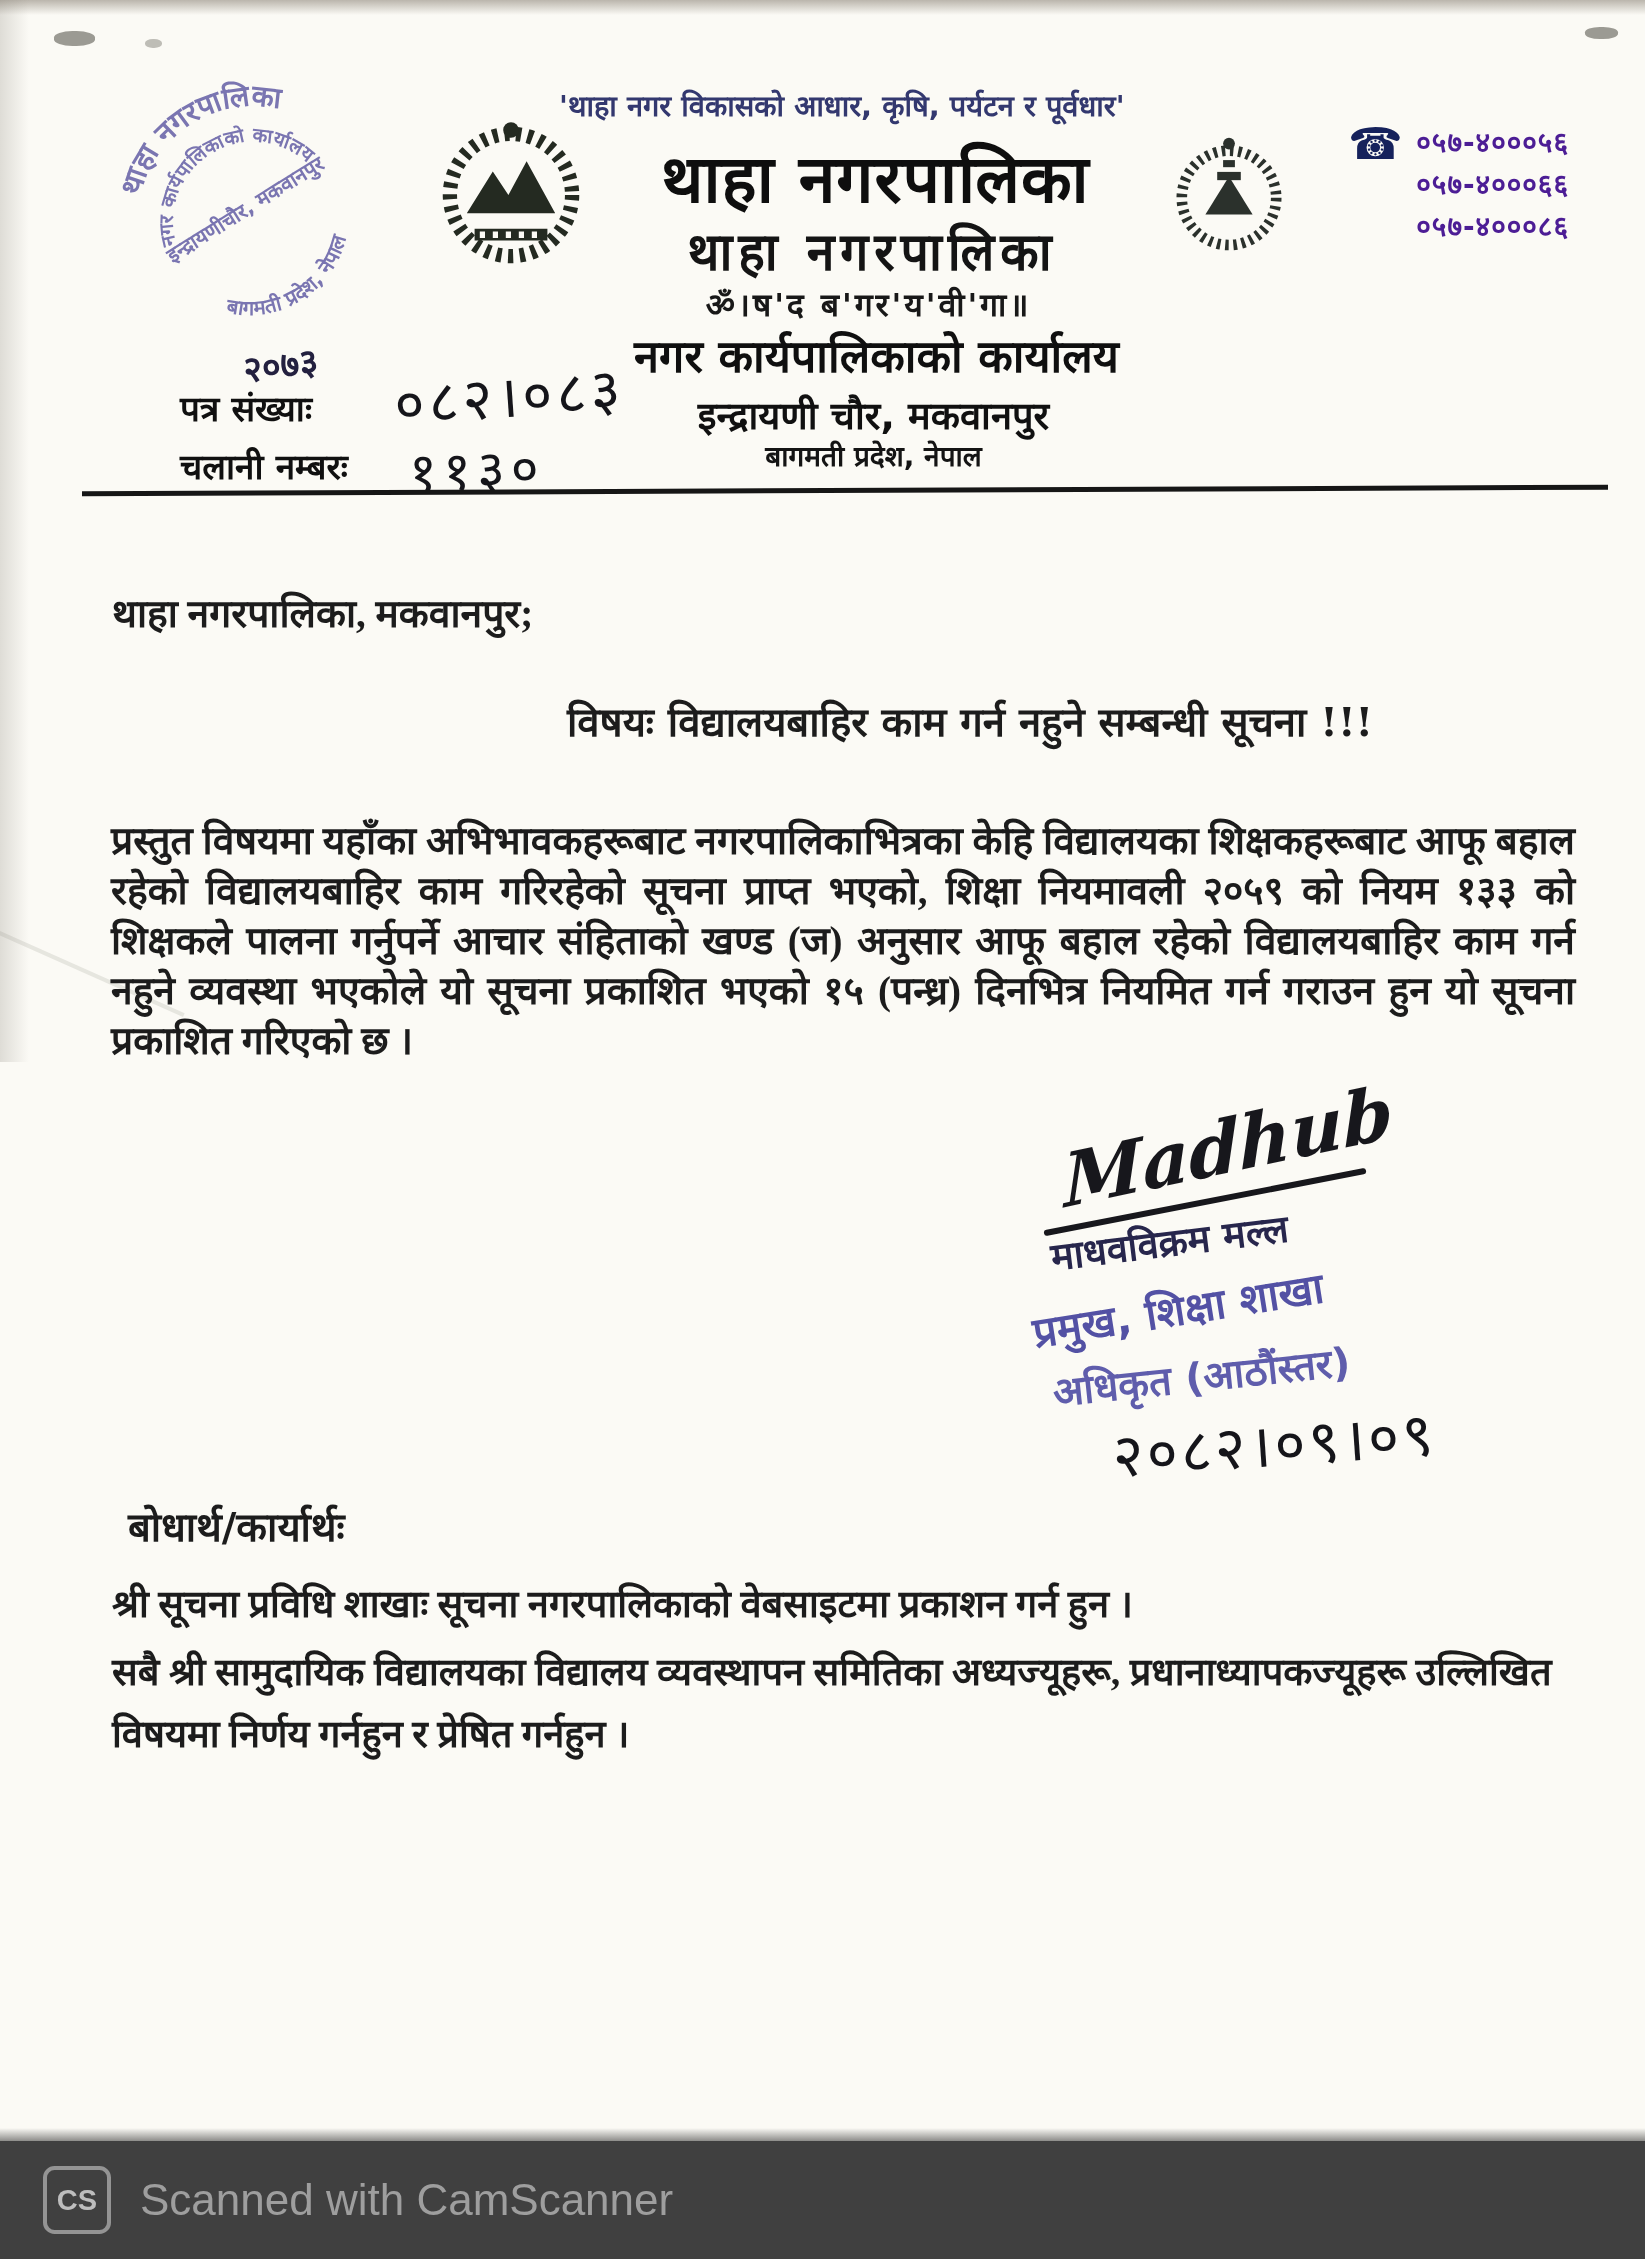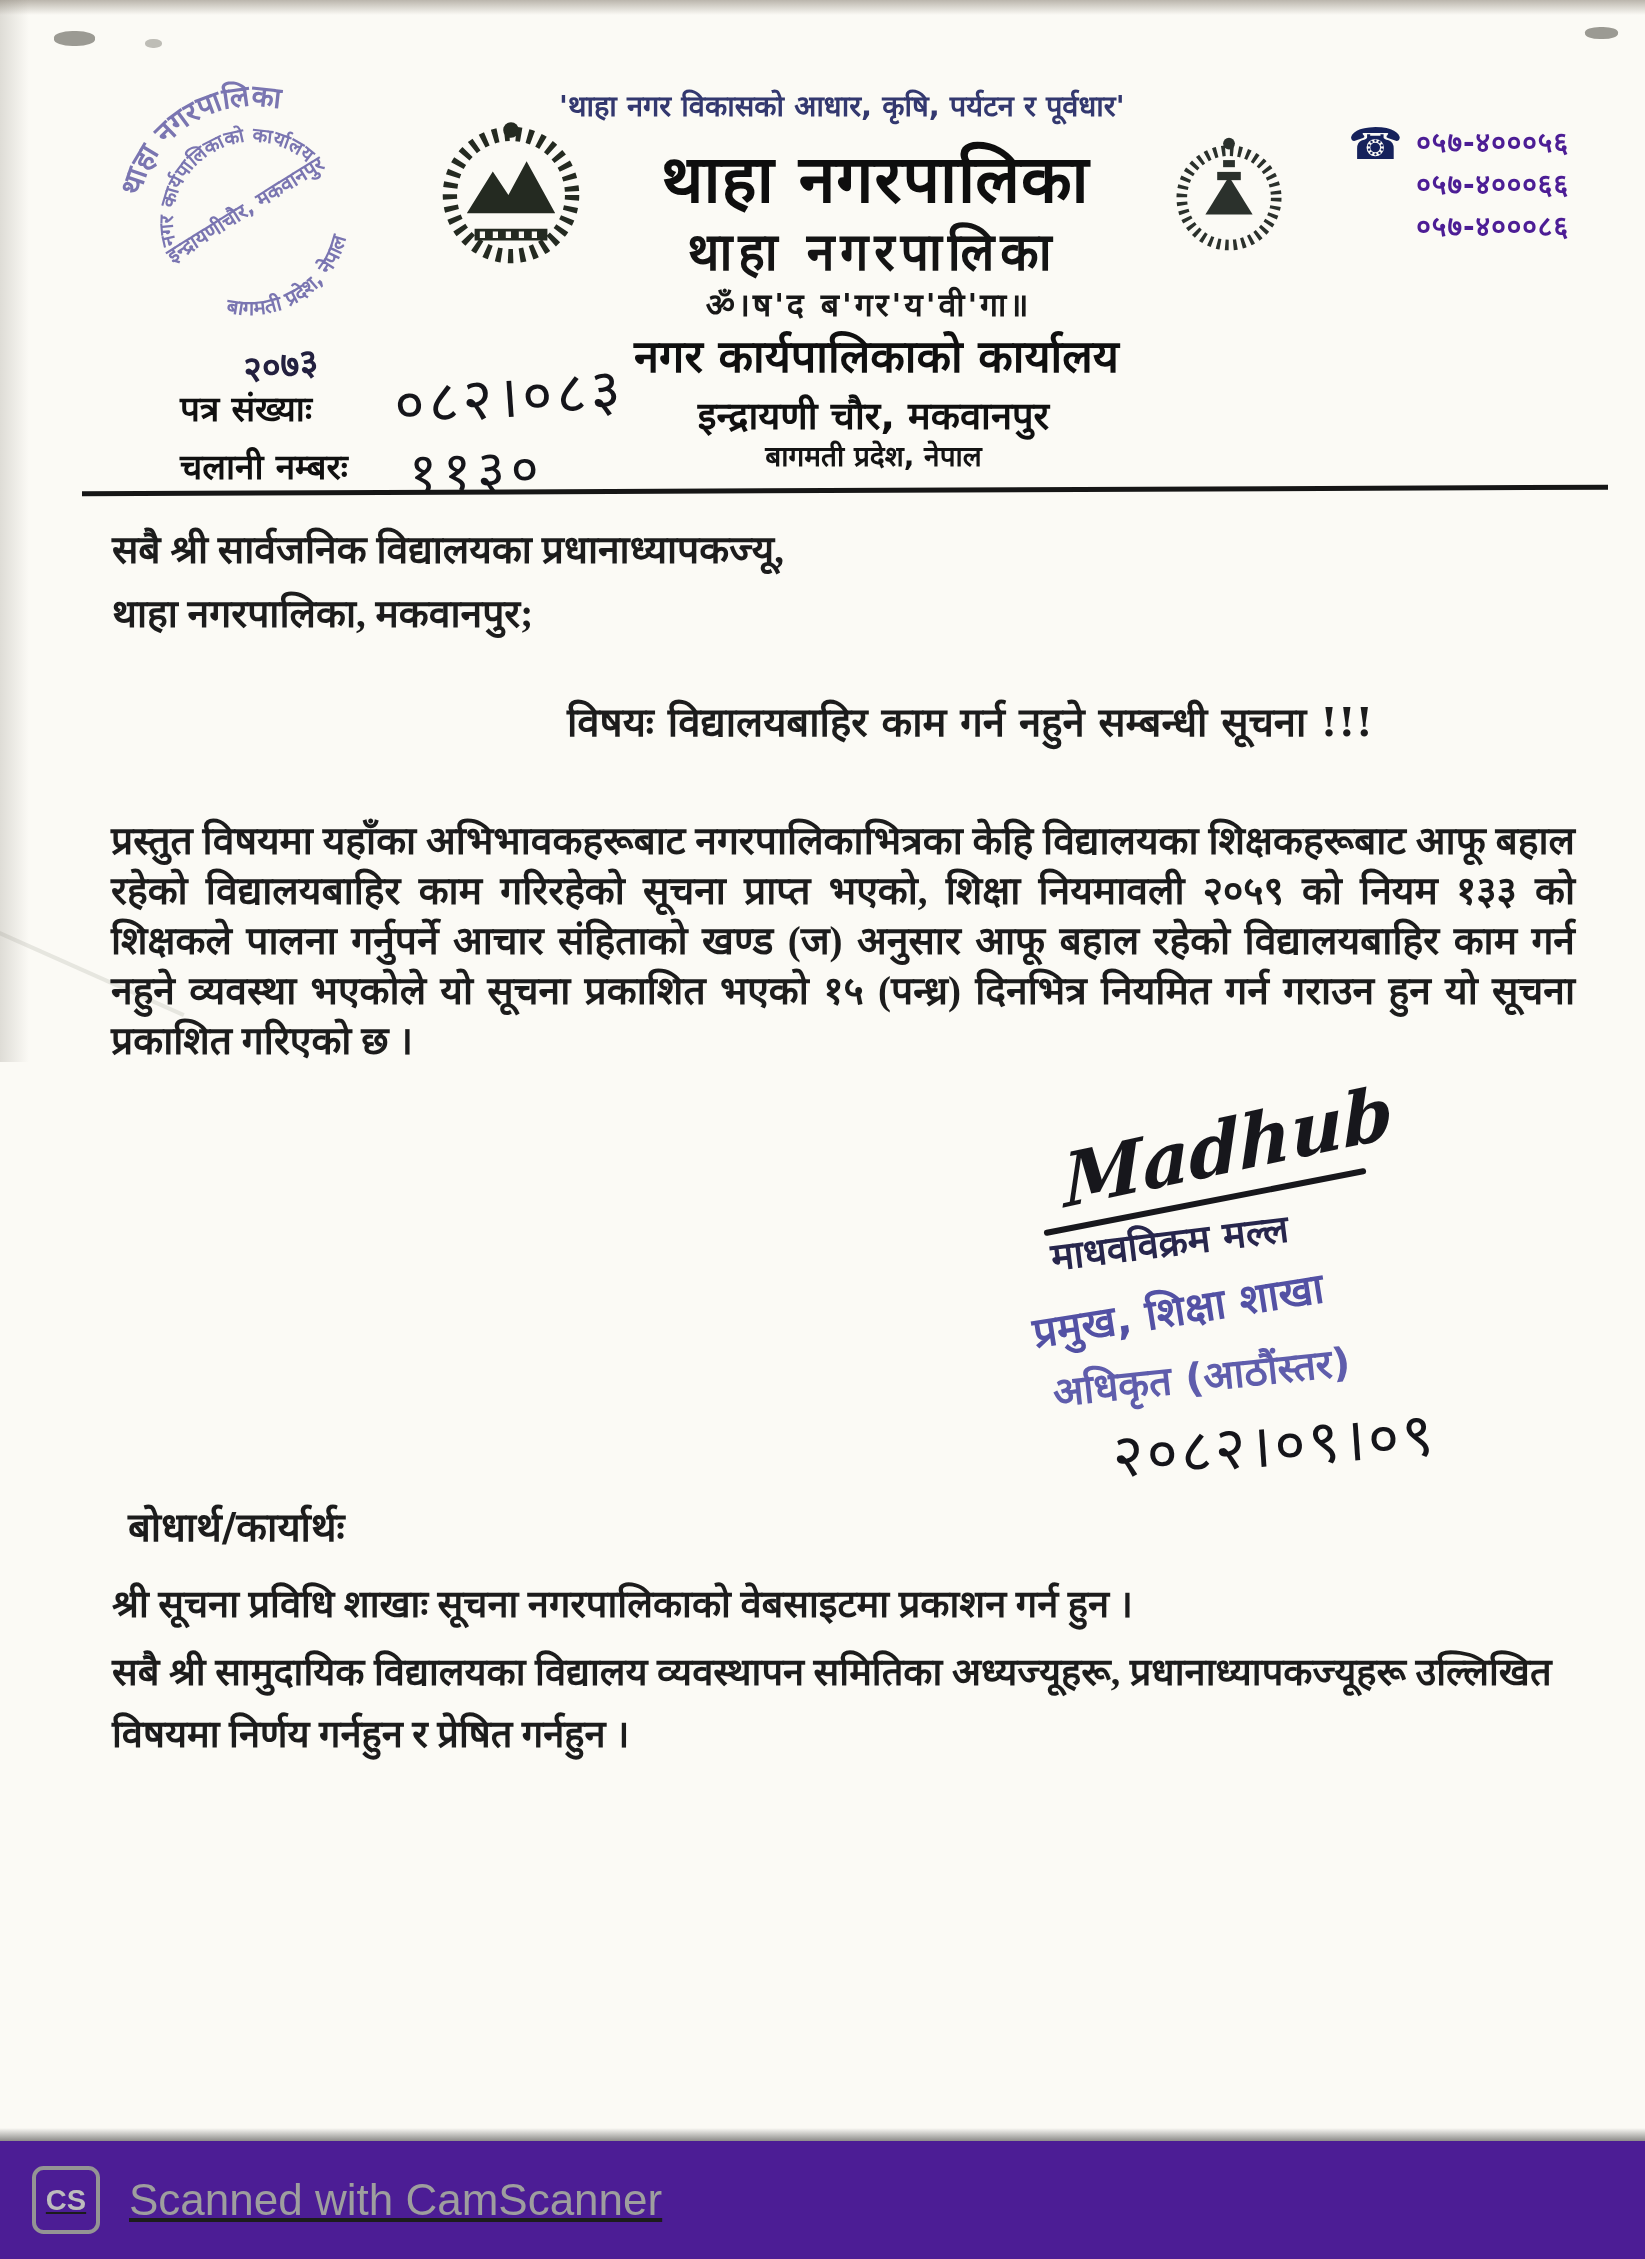--- a/index.html
+++ b/index.html
@@ -69,22 +69,22 @@
   .sig-desig1{top:1280px;left:1031px;font-family:"DejaVu Sans",sans-serif;font-weight:700;
      font-size:42px;color:#45439e;transform:rotate(-9deg);opacity:.92;}
   .sig-desig2{top:1348px;left:1052px;font-family:"DejaVu Sans",sans-serif;font-weight:600;
      font-size:40px;color:#4a48a2;transform:rotate(-6deg);opacity:.88;}
   .sig-date{top:1402px;left:1112px;font-size:60px;transform:rotate(-4deg);letter-spacing:2.9px;}
   
   .cc-heading{top:1498px;left:128px;font-size:40px;font-weight:800;font-family:"DejaVu Serif",serif;}
   .cc-line1{top:1576px;left:112px;font-size:38px;font-weight:600;}
   .cc-line2{top:1641px;left:112px;width:1453px;font-size:38px;font-weight:600;line-height:62px;}
   
-  .footer{bottom:0;left:0;width:1645px;height:118px;background:#4c1d95;
-     display:flex;align-items:center;gap:29px;padding-left:32px;box-sizing:border-box;text-decoration:underline;}
+  .footer{bottom:0;left:0;width:1645px;height:118px;background:#404040;
+     display:flex;align-items:center;gap:29px;padding-left:43px;box-sizing:border-box;}
   .footer-fade{bottom:118px;left:0;width:1645px;height:13.5px;
      background:linear-gradient(rgba(7,7,7,0),rgba(7,7,7,.45));}
   .cs-box{width:60px;height:60px;border:4.8px solid #949494;border-radius:11.6px;display:flex;
      align-items:center;justify-content:center;font-family:"Liberation Sans",sans-serif;
      font-weight:700;font-size:29px;color:#bdbdbd;}
   .cs-label{font-family:"Liberation Sans",sans-serif;font-size:44px;color:#9e9e9e;}
   svg text{font-family:"DejaVu Sans",sans-serif;}
 </style>
 </head>
 <body>
@@ -154,21 +154,20 @@
   <div class="abs addr2">बागमती प्रदेश, नेपाल</div>
 
 
   <div class="abs ref-label ref1">पत्र संख्याः</div>
   <div class="abs hand ref1-val">०८२।०८३</div>
   <div class="abs ref-label ref2">चलानी नम्बरः</div>
   <div class="abs hand ref2-val">११३०</div>
 
   <div class="abs rule"></div>
 
-  <div class="abs recipient1">सबै श्री सार्वजनिक विद्यालयका प्रधानाध्यापकज्यू,</div>
   <div class="abs recipient2">थाहा नगरपालिका, मकवानपुर;</div>
   <div class="abs subject">विषयः विद्यालयबाहिर काम गर्न नहुने सम्बन्धी सूचना !!!</div>
   <div class="abs paragraph">प्रस्तुत विषयमा यहाँका अभिभावकहरूबाट नगरपालिकाभित्रका केहि विद्यालयका शिक्षकहरूबाट आफू बहाल रहेको विद्यालयबाहिर काम गरिरहेको सूचना  प्राप्त भएको, शिक्षा नियमावली २०५९ को नियम १३३ को शिक्षकले पालना गर्नुपर्ने आचार संहिताको खण्ड (ज) अनुसार आफू बहाल रहेको विद्यालयबाहिर काम गर्न नहुने व्यवस्था भएकोले यो सूचना प्रकाशित भएको १५ (पन्ध्र) दिनभित्र नियमित गर्न गराउन हुन यो सूचना प्रकाशित गरिएको छ ।</div>
 
   <div class="abs sig-scribble">Madhub</div>
   <div class="abs sig-underline"></div>
   <div class="abs sig-name">माधवविक्रम मल्ल</div>
   <div class="abs sig-desig1">प्रमुख, शिक्षा शाखा</div>
   <div class="abs sig-desig2">अधिकृत (आठौंस्तर)</div>
   <div class="abs hand sig-date">२०८२।०९।०९</div>

